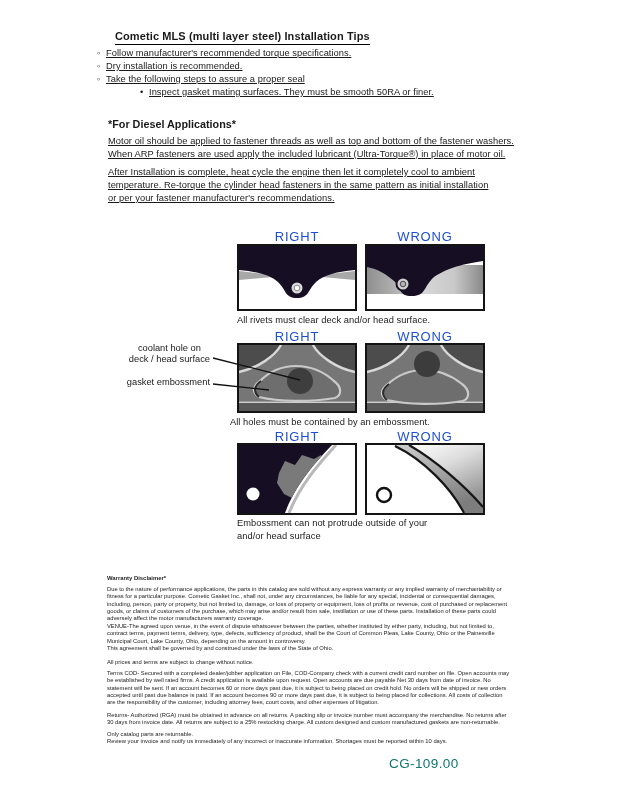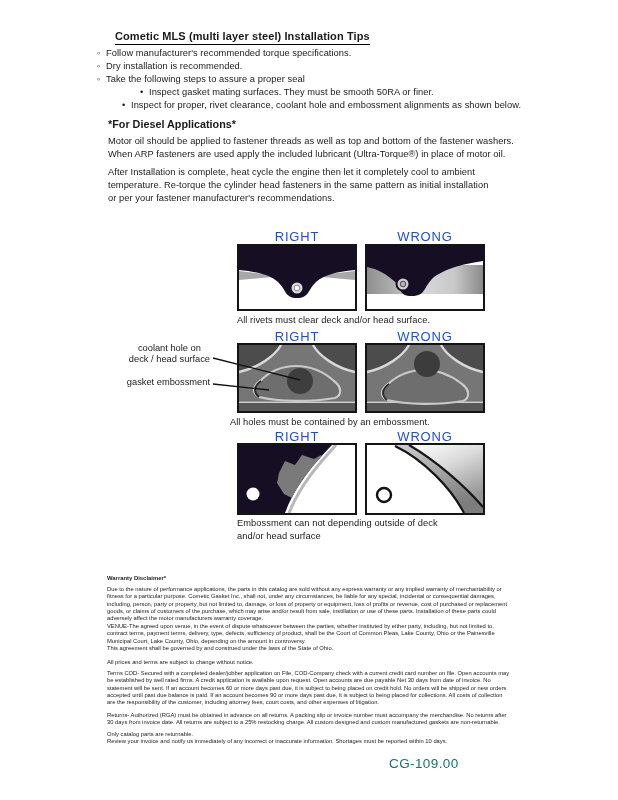--- a/index.html
+++ b/index.html
@@ -1,21 +1,21 @@
 <!DOCTYPE html>
 <html style="--ink: #1a1a1a; --figure-dark: #160e22; --wedge-gray: #a8a8a8; --set2-bg: #767676; --set2-bore: #4c4c4c; --set2-hole: #3e3e3e; --emboss-line: #c9c9c9; --box-border: #141414;"><head>
 <meta charset="utf-8">
 <style>
   html,body{margin:0;padding:0;background:#fff;}
   #page{position:relative;width:618px;height:800px;background:#ffffff;overflow:hidden;
         font-family:"Liberation Sans", sans-serif;color:var(--ink,#1a1a1a);}
   .abs{position:absolute;}
   .preline{white-space:pre-line;}
   .title{font-size:11px;font-weight:bold;border-bottom:1.5px solid #000;padding-bottom:1.5px;letter-spacing:.1px;}
-  .body{font-size:9.3px;line-height:13px;letter-spacing:.05px;}
+  .body{font-size:9.3px;line-height:13px;letter-spacing:.05px;text-decoration:underline;}
   .marker{display:inline-block;width:9px;}
   .h-bold{font-size:10.8px;font-weight:bold;}
   .fig-label{width:120px;text-align:center;font-size:13px;letter-spacing:.8px;color:#1d4ed8;}
   .fig-box{width:120px;height:67px;border:2px solid #141414;box-sizing:border-box;background:#fff;overflow:hidden;}
   .fig-box svg{display:block;}
   .caption{font-size:9.3px;line-height:12.5px;letter-spacing:.05px;}
   .annot{font-size:9.3px;line-height:11px;text-align:center;}
   .legal{font-size:5.8px;line-height:7.3px;width:412px;letter-spacing:0;color:#222;}
   .legal-h{font-size:5.9px;font-weight:bold;color:#222;}
   .footer-code{font-size:13.5px;letter-spacing:.4px;color:#0f766e;}
@@ -28,21 +28,20 @@
 <div id="page">
 
   <div class="abs" style="left:115px;top:26px;">
     <span class="title">Cometic MLS (multi layer steel) Installation Tips</span>
   </div>
 
   <div class="abs body" style="left:97px;top:47px;"><span class="marker">◦</span><span>Follow manufacturer's recommended torque specifications.</span></div>
   <div class="abs body" style="left:97px;top:60px;"><span class="marker">◦</span><span>Dry installation is recommended.</span></div>
   <div class="abs body" style="left:97px;top:73px;"><span class="marker">◦</span><span>Take the following steps to assure a proper seal</span></div>
   <div class="abs body" style="left:140px;top:86px;"><span class="marker">•</span><span>Inspect gasket mating surfaces.  They must be smooth 50RA or finer.</span></div>
-  <div class="abs body" style="left:122px;top:99px;"><span class="marker">•</span><span>Inspect for proper, rivet clearance, coolant hole and embossment alignments as shown below.</span></div>
 
   <div class="abs h-bold" style="left:108px;top:118px;">*For Diesel Applications*</div>
   <div class="abs body preline" style="left:108px;top:135px;width:445px;">Motor oil should be applied to fastener threads as well as top and bottom of the fastener washers.
 When ARP fasteners are used apply the included lubricant (Ultra-Torque®) in place of motor oil.</div>
   <div class="abs body preline" style="left:108px;top:166px;width:445px;">After Installation is complete, heat cycle the engine then let it completely cool to ambient
 temperature. Re-torque the cylinder head fasteners in the same pattern as initial installation
 or per your fastener manufacturer's recommendations.</div>
 
   <div class="abs fig-label" style="left:237px;top:229px;">RIGHT</div>
   <div class="abs fig-label" style="left:365px;top:229px;">WRONG</div>
@@ -155,21 +154,21 @@
       </defs>
       <rect width="116" height="68" fill="#ffffff"></rect>
       <path d="M42,0 H116 V62 C97,39 68,15 42,0 Z" fill="url(#g3)"></path>
       <path d="M28,0 H42 C68,15 97,39 116,62 V68 H97 C84,43 57,15 28,2 Z" fill="url(#g4)"></path>
       <path d="M42,0 C68,15 97,40 116,62" stroke="#161616" stroke-width="2.2" fill="none"></path>
       <path d="M28,1 C57,15 84,43 97,68" stroke="#161616" stroke-width="2.2" fill="none"></path>
       <circle cx="17" cy="50" r="7" fill="#ffffff" stroke="#111" stroke-width="2.4"></circle>
     </svg>
   </div>
 
-  <div class="abs caption preline" style="left:237px;top:517px;width:280px;">Embossment can not depending outside of deck
+  <div class="abs caption preline" style="left:237px;top:517px;width:280px;">Embossment can not protrude outside of your
 and/or head surface</div>
 
   <div class="abs legal-h" style="left:107px;top:575px;">Warranty Disclaimer*</div>
   <div class="abs legal preline" style="left:107px;top:586px;">Due to the nature of performance applications, the parts in this catalog are sold without any express warranty or any implied warranty of merchantability or
 fitness for a particular purpose.  Cometic Gasket Inc., shall not, under any circumstances, be liable for any special, incidental or consequential damages,
 including, person, party or property, but not limited to, damage, or loss of property or equipment, loss of profits or revenue, cost of purchased or replacement
 goods, or claims of customers of the purchase, which may arise and/or result from sale, instillation or use of these parts.  Installation of these parts could
 adversely affect the motor manufacturers warranty coverage.</div>
   <div class="abs legal preline" style="left:107px;top:623px;">VENUE-The agreed upon venue, in the event of dispute whatsoever between the parties, whether instituted by either party, including, but not limited to,
 contract terms, payment terms, delivery, type, defects, sufficiency of product, shall be the Court of Common Pleas, Lake County, Ohio or the Painesville

